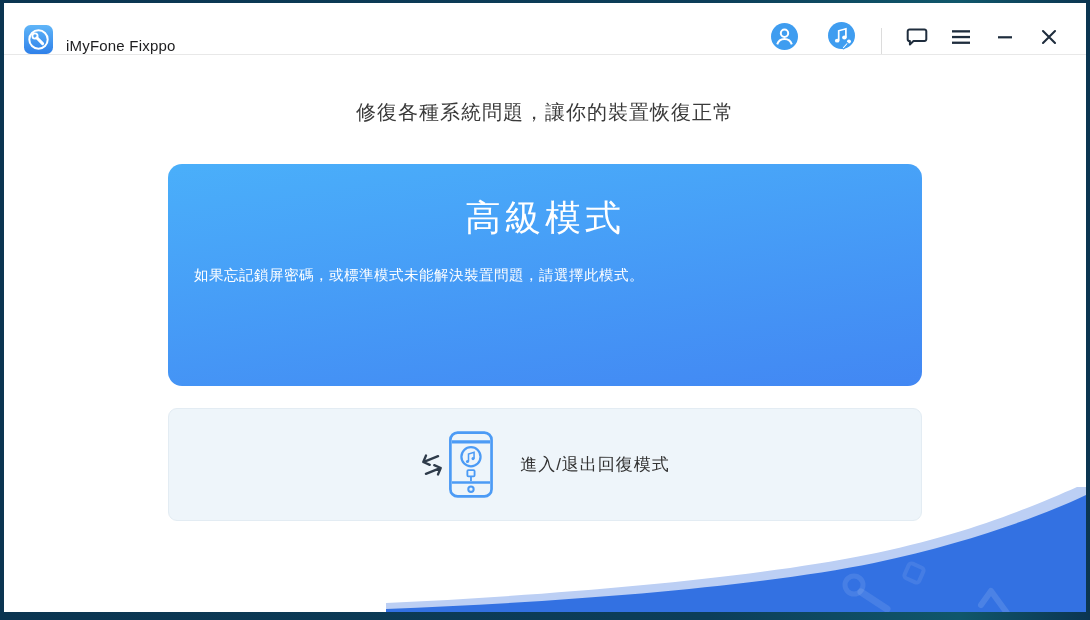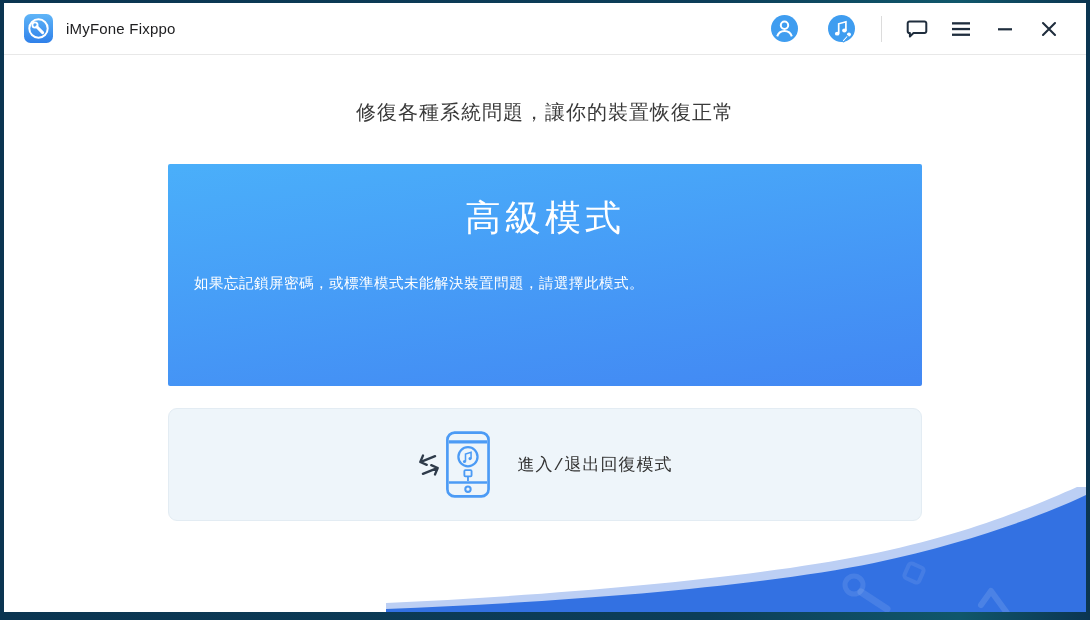--- a/index.html
+++ b/index.html
@@ -13,21 +13,21 @@
     left: 4px; top: 3px; right: 4px; bottom: 8px;
     background: #ffffff;
     display: flex;
     flex-direction: column;
   }
   
   .titlebar {
     height: 52px;
     flex: 0 0 52px;
     display: flex;
-    align-items: center;
+    align-items: flex-end;
     padding: 0 20px;
     background: #ffffff;
     border-bottom: 1px solid #e8e8e8;
   }
   .app-logo { width: 29px; height: 29px; margin-right: 13px; display: block; }
   .app-title { font-size: 15px; color: #1d1d1f; letter-spacing: 0.2px; }
   .titlebar-spacer { flex: 1; }
   .tb-btn {
     display: flex; align-items: center; justify-content: center;
     background: none; border: none; cursor: pointer; padding: 4px;
@@ -59,47 +59,47 @@
     border: 1px solid #e3ecf3;
     border-radius: 2px;
     display: flex; flex-direction: column; align-items: center;
     padding-top: 50px;
     cursor: pointer;
   }
   .card-standard-label { margin-top: 18px; font-size: 16px; color: #333; letter-spacing: 1px; }
   .card-advanced {
     flex: 1; height: 222px;
     background: linear-gradient(172deg, #4aaffa 0%, #4287f3 100%);
-    border-radius: 2px;
+    border-radius: 14px;
     color: #ffffff;
     padding: 30px 26px 17px;
     cursor: pointer;
   }
   .card-advanced-title {
     text-align: center;
     font-family: "DejaVu Serif", "Liberation Serif", serif;
     font-size: 36px;
     font-weight: 400;
     letter-spacing: 4px;
   }
   .card-advanced-desc {
-    margin-top: 28px;
+    margin-top: 20px;
     font-size: 14.5px;
     line-height: 1.75;
     letter-spacing: 0.5px;
   }
   .card-recovery {
     width: 754px; height: 113px;
     margin: 22px auto 0;
     background: #eef5fa;
     border: 1px solid #e3ecf3;
     border-radius: 9px;
     display: flex; align-items: center; justify-content: center;
     cursor: pointer;
-    position: relative; z-index: 2; font-family: Liberation Mono, monospace;
+    position: relative; z-index: 2;
   }
   .recovery-icon-group { display: flex; align-items: center; }
   .card-recovery-label { margin-left: 22px; font-size: 17px; color: #333; letter-spacing: 1px; }
   
   .swoosh { position: absolute; right: 0; bottom: 0; width: 700px; height: 125px; z-index: 1; display: block; }
 </style>
 </head>
 <body>
 
 <div class="window">

